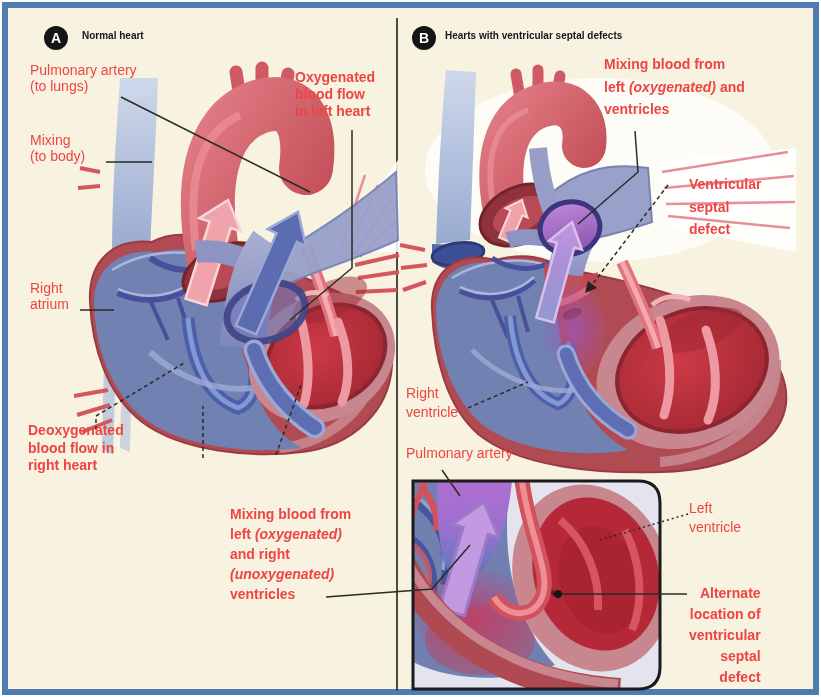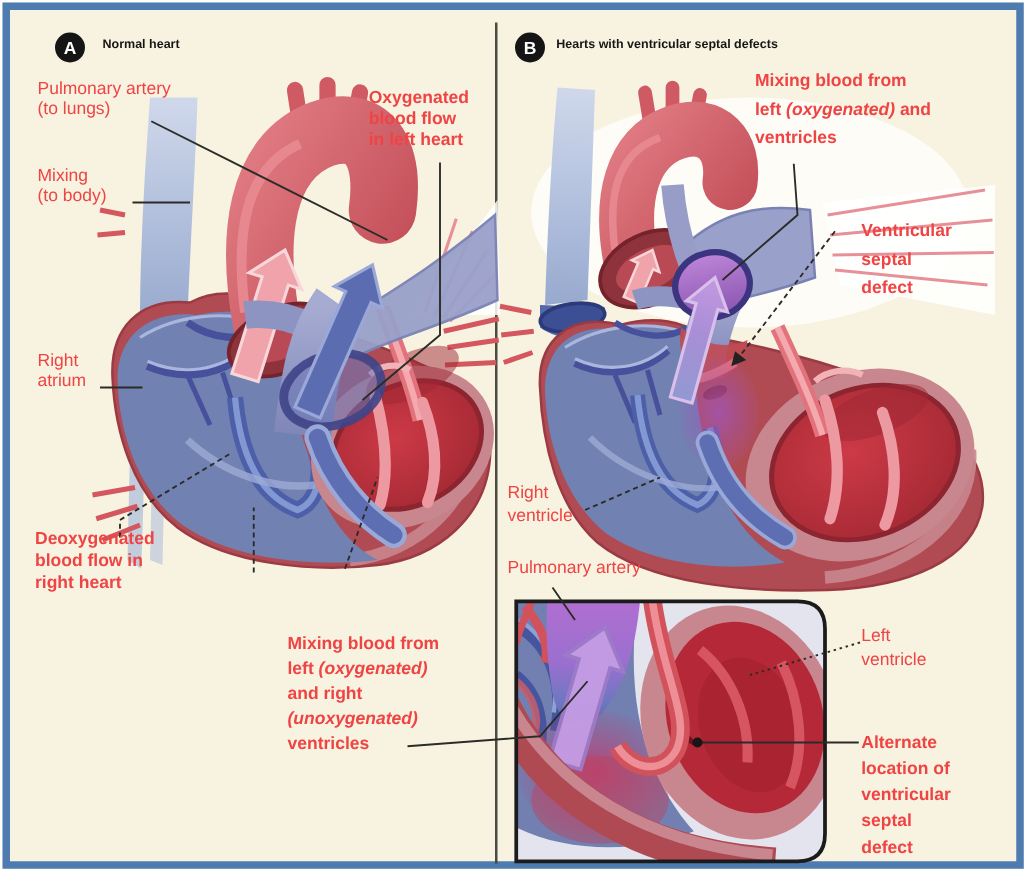--- a/index.html
+++ b/index.html
@@ -4,21 +4,21 @@
 <style>
   html,body{margin:0;padding:0;background:#fff;}
   .stage{position:relative;width:821px;height:697px;background:#ffffff;overflow:hidden;
          font-family:"Liberation Sans",sans-serif;}
   .frame{position:absolute;inset:2px;border:6px solid #4e7cb1;background:#f8f3e0;}
   svg.art{position:absolute;left:0;top:0;width:821px;height:697px;}
   .lbl{position:absolute;font-size:14px;line-height:16px;color:#ef4444;white-space:nowrap;}
   .lbl.b{font-weight:bold;}
   .i{font-style:italic;}
   .lh17{line-height:17px;} .lh175{line-height:17.5px;} .lh185{line-height:18.5px;}
-  .lh20{line-height:20px;} .lh21{line-height:21px;} .lh225{line-height:22.5px;}
+  .lh20{line-height:20px;} .lh21{line-height:21px;text-align:right;} .lh225{line-height:22.5px;}
   .badge{position:absolute;width:24px;height:24px;border-radius:50%;background:#151515;color:#fff;
          font-weight:bold;font-size:14px;display:flex;align-items:center;justify-content:center;}
   .title{position:absolute;font-size:10px;font-weight:bold;color:#161614;white-space:nowrap;}
 </style>
 </head>
 <body>
 
 <div class="stage">
   <div class="frame"></div>
 

